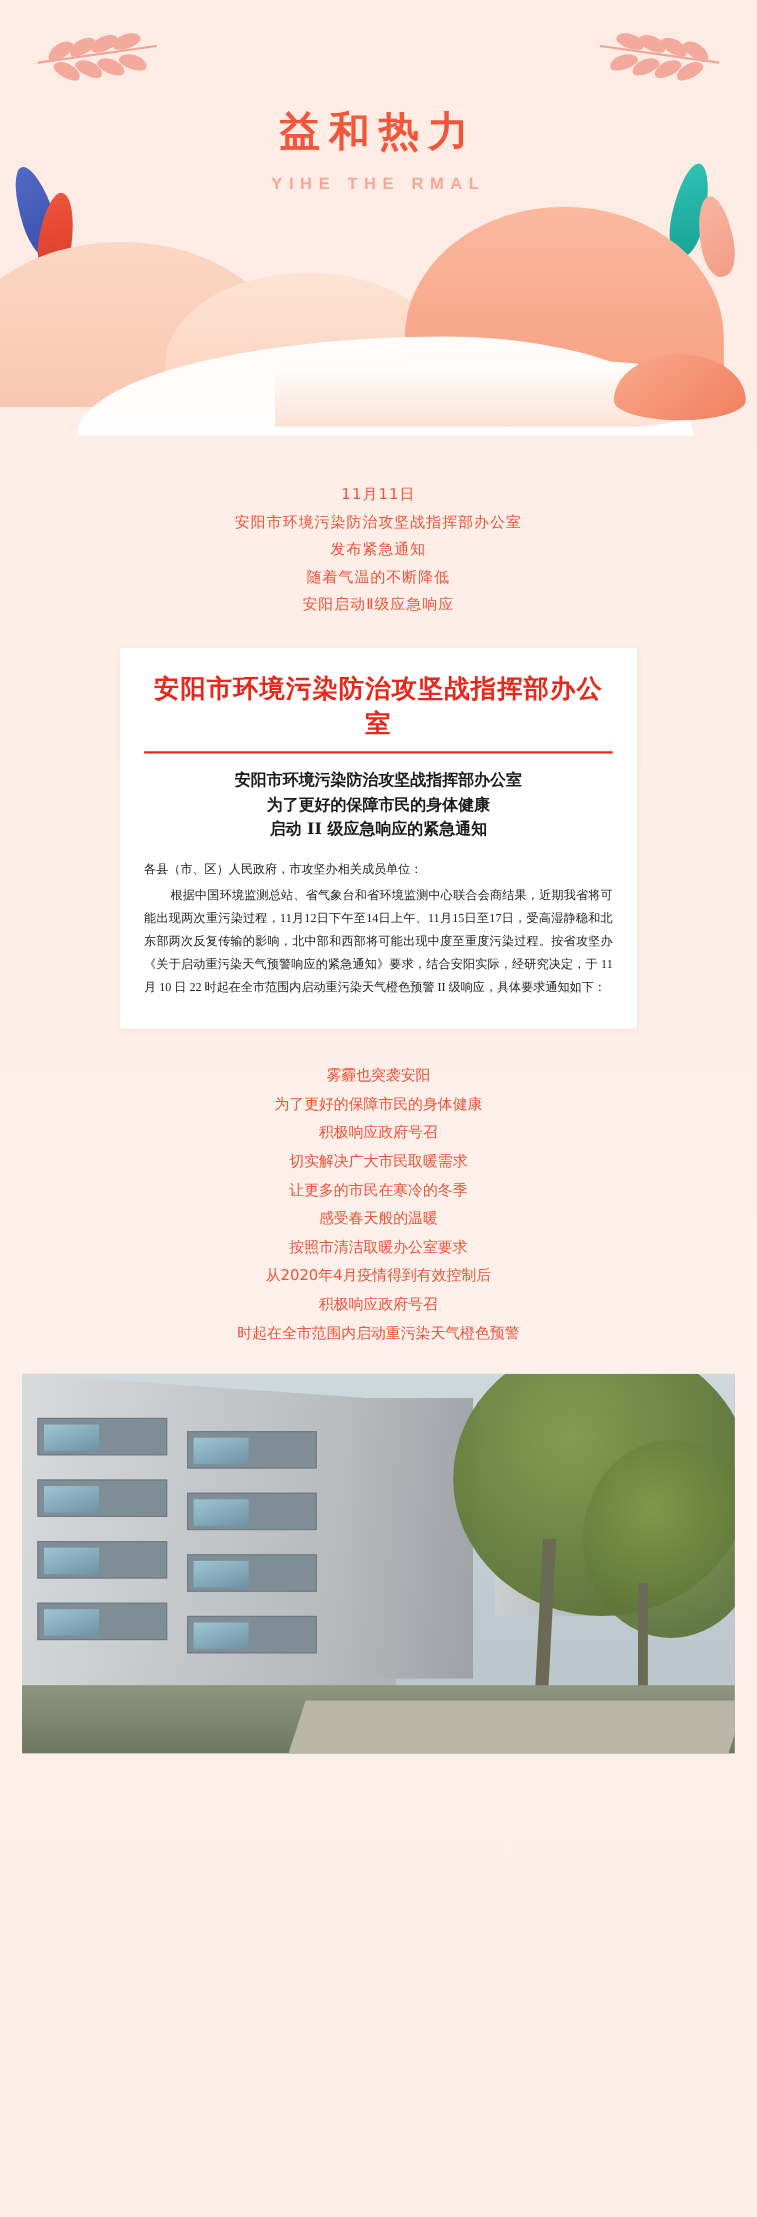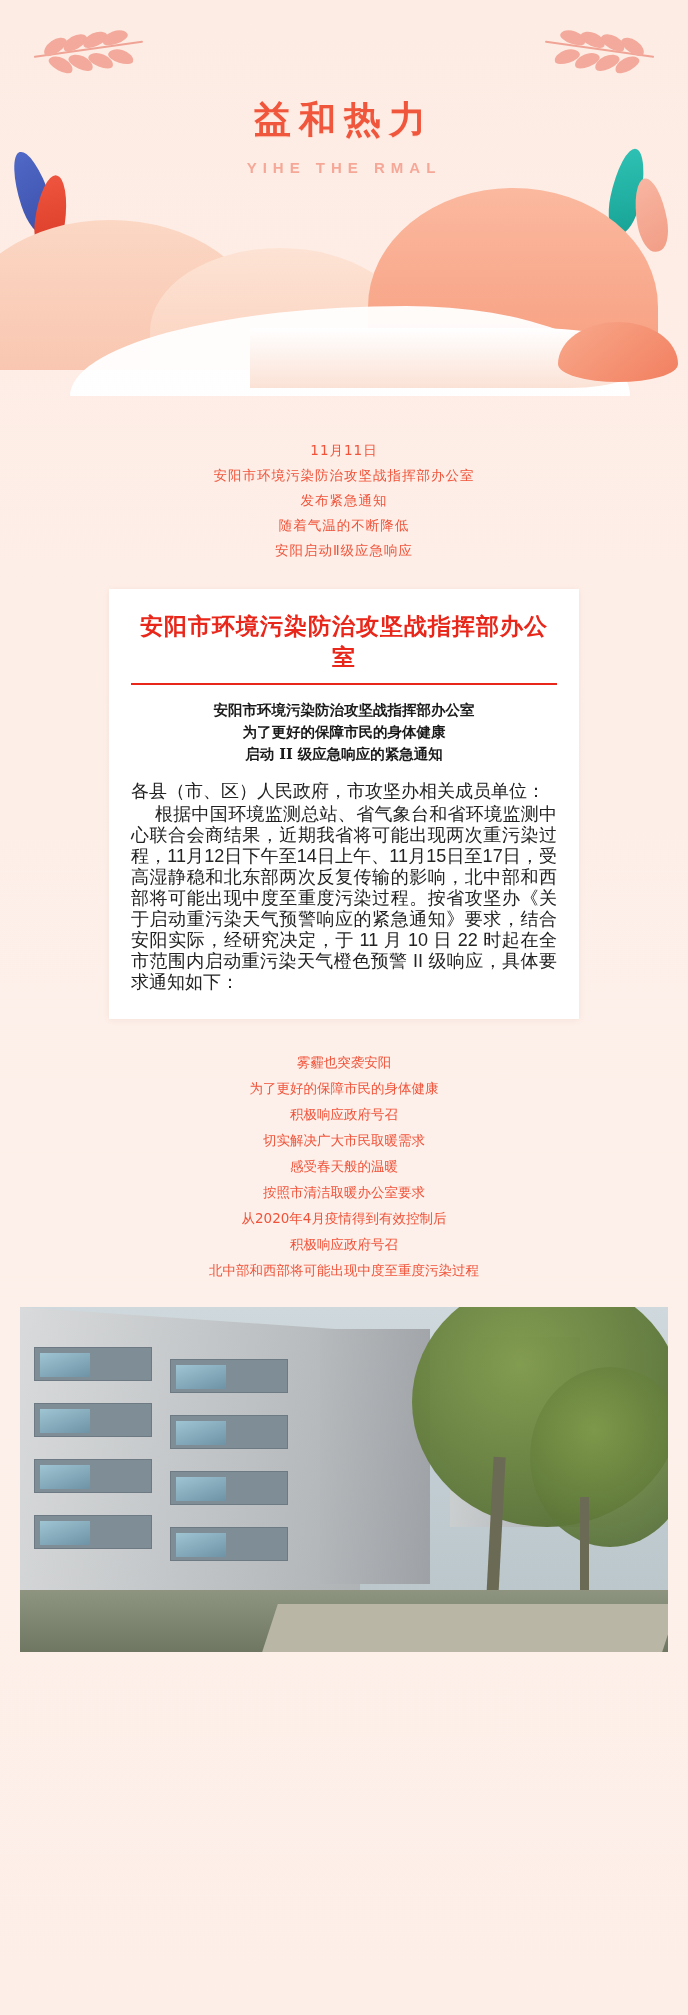--- a/index.html
+++ b/index.html
@@ -131,22 +131,22 @@
   .notice-title {
     text-align: center;
     font-family: "DejaVu Serif", serif;
     font-weight: bold;
     font-size: 14.5px;
     color: #1a1a1a;
     line-height: 22px;
   }
   .notice-body {
     margin-top: 16px;
-    font-family: Liberation Sans, sans-serif;
-    font-size: 18px;
+    font-family: Liberation Serif, serif;
+    font-size: 11px;
     color: #222;
     line-height: 21px;
     text-align: justify;
   }
   .notice-body p { margin: 0 0 2px 0; }
   .indent { text-indent: 24px; }
 
   
   .poem {
     text-align: center;
@@ -283,25 +283,26 @@
       <p>各县（市、区）人民政府，市攻坚办相关成员单位：</p>
       <p class="indent">根据中国环境监测总站、省气象台和省环境监测中心联合会商结果，近期我省将可能出现两次重污染过程，11月12日下午至14日上午、11月15日至17日，受高湿静稳和北东部两次反复传输的影响，北中部和西部将可能出现中度至重度污染过程。按省攻坚办《关于启动重污染天气预警响应的紧急通知》要求，结合安阳实际，经研究决定，于 11 月 10 日 22 时起在全市范围内启动重污染天气橙色预警 II 级响应，具体要求通知如下：</p>
     </div>
   </div>
 
   <div class="poem">
     <div>雾霾也突袭安阳</div>
     <div>为了更好的保障市民的身体健康</div>
     <div>积极响应政府号召</div>
     <div>切实解决广大市民取暖需求</div>
+    <div>让更多的市民在寒冷的冬季</div>
     <div>感受春天般的温暖</div>
     <div>按照市清洁取暖办公室要求</div>
     <div>从2020年4月疫情得到有效控制后</div>
     <div>积极响应政府号召</div>
-    <div>北中部和西部将可能出现中度至重度污染过程</div>
+    <div>时起在全市范围内启动重污染天气橙色预警</div>
   </div>
 
   <div class="photo-wrap" aria-label="多层住宅楼外墙与行道树照片">
     <div class="sky"></div>
 
     <div class="bldg2" style="left:430px; top:30px; width:130px; height:190px;"></div>
 
     <div class="bldg" style="left:0px; top:0px; width:340px; height:300px; transform:skewY(4deg); transform-origin:left top;"></div>
     <div class="bldg" style="left:300px; top:22px; width:110px; height:255px; background:linear-gradient(95deg,#b6babd,#9ea2a6);"></div>
 

